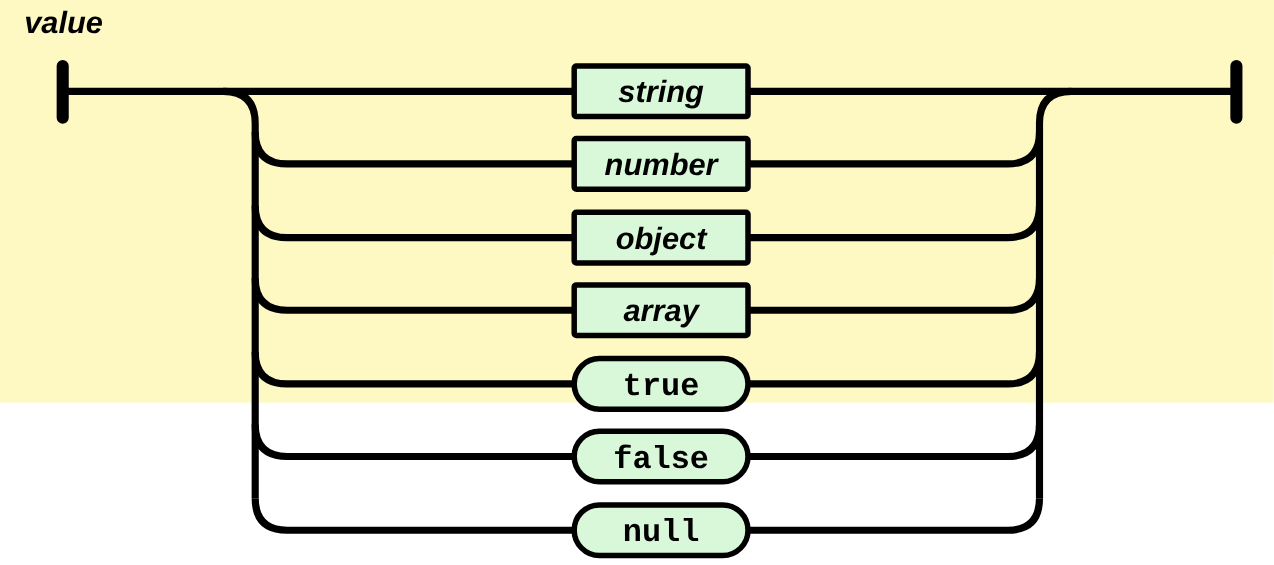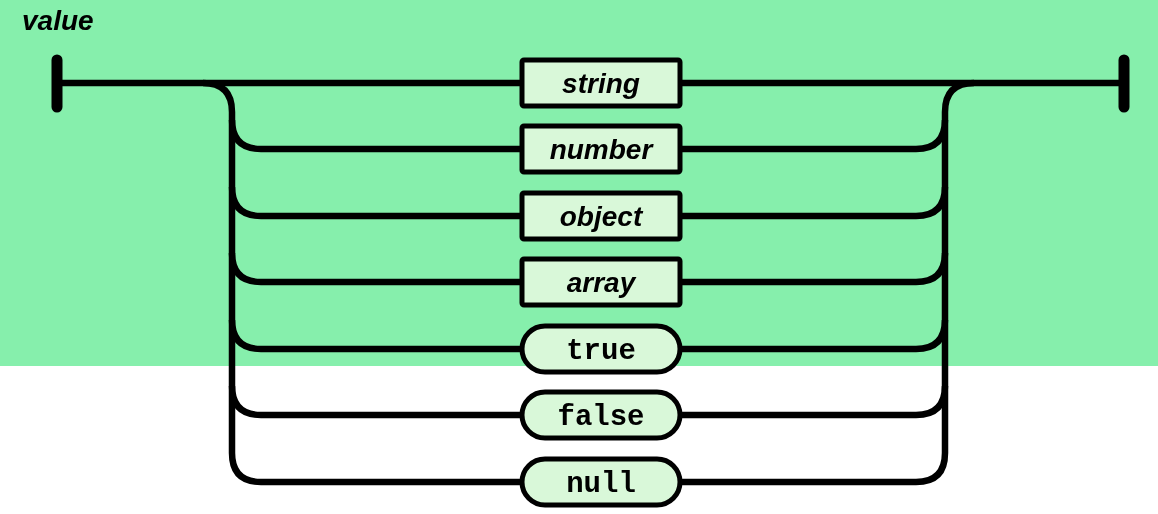--- a/index.html
+++ b/index.html
@@ -8,21 +8,21 @@
     background: #ffffff;
     width: 1158px;
     height: 514px;
     overflow: hidden;
     font-family: "Liberation Sans", sans-serif;
   }
   .stage {
     position: relative;
     width: 1158px;
     height: 366px;
-    background: #86efac;
+    background: #fef9c3;
     text-decoration: underline;
   }
   svg { display: block; }
   .rail {
     fill: none;
     stroke: #000000;
     stroke-width: 6.5;
   }
   .cap {
     stroke: #000000;

